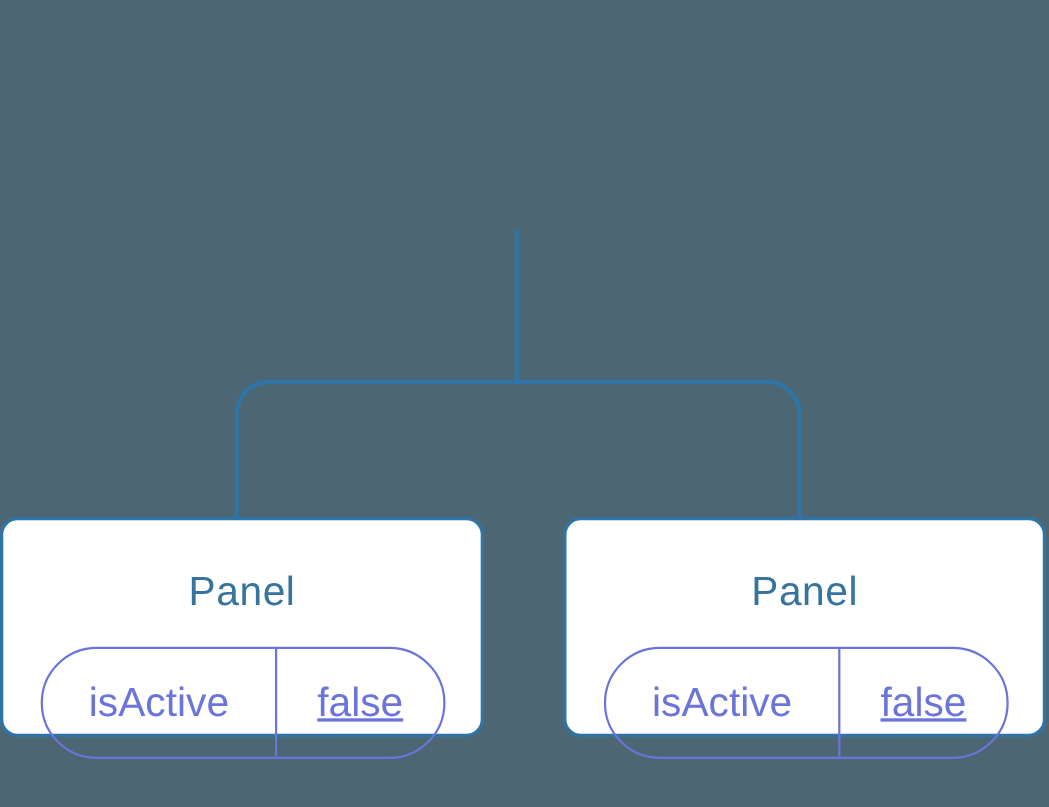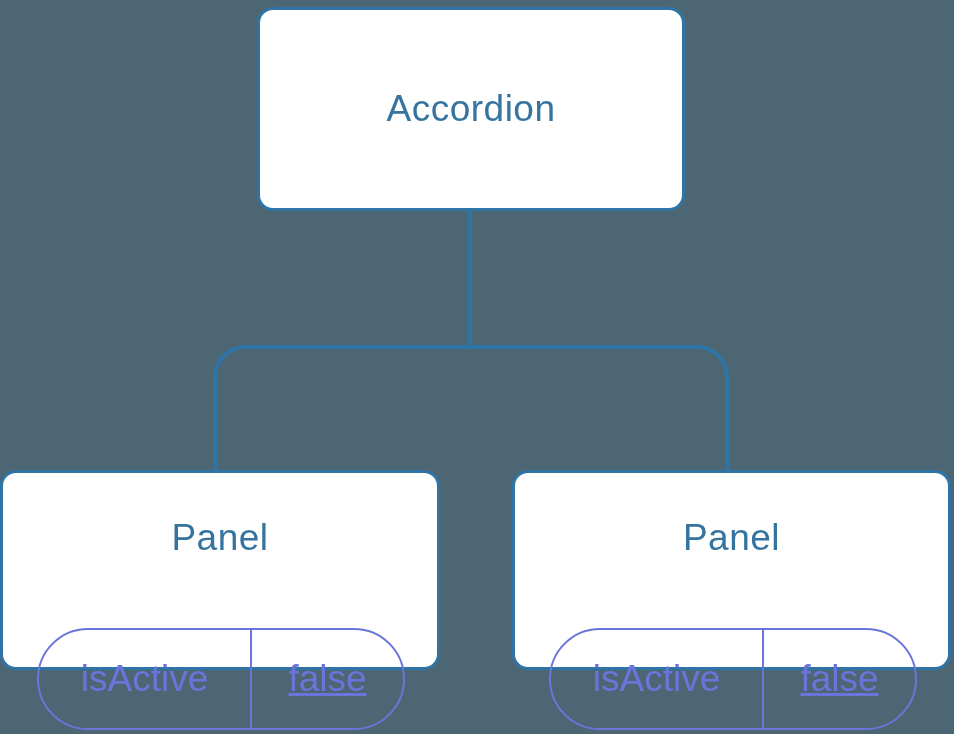--- a/index.html
+++ b/index.html
@@ -87,21 +87,20 @@
     left: 34px;
     top: 115px;
     width: 368px;
     height: 102px;
     box-sizing: border-box;
     border: 2.5px solid #6B74DB;
     border-radius: 51px;
     display: flex;
     align-items: stretch;
     overflow: hidden;
-    margin-top: 40px;
   }
   .state-cell {
     display: flex;
     align-items: center;
     justify-content: center;
     color: #6B74DB;
     font-size: 37px;
     font-weight: 400;
   }
   .state-cell-name {
@@ -112,23 +111,20 @@
   .state-cell-value {
     flex: 1 1 auto;
     text-decoration: underline;
   }
 </style>
 </head>
 <body>
 
 <div class="canvas">
 
-  <div class="node-box root-box">
-    <span class="node-title">Accordion</span>
-  </div>
 
   <div class="connector-stem"></div>
   <div class="connector-branch"></div>
 
   <div class="node-box panel-box panel-left">
     <span class="node-title panel-title">Panel</span>
     <div class="state-pill">
       <div class="state-cell state-cell-name">isActive</div>
       <div class="state-cell state-cell-value">false</div>
     </div>

